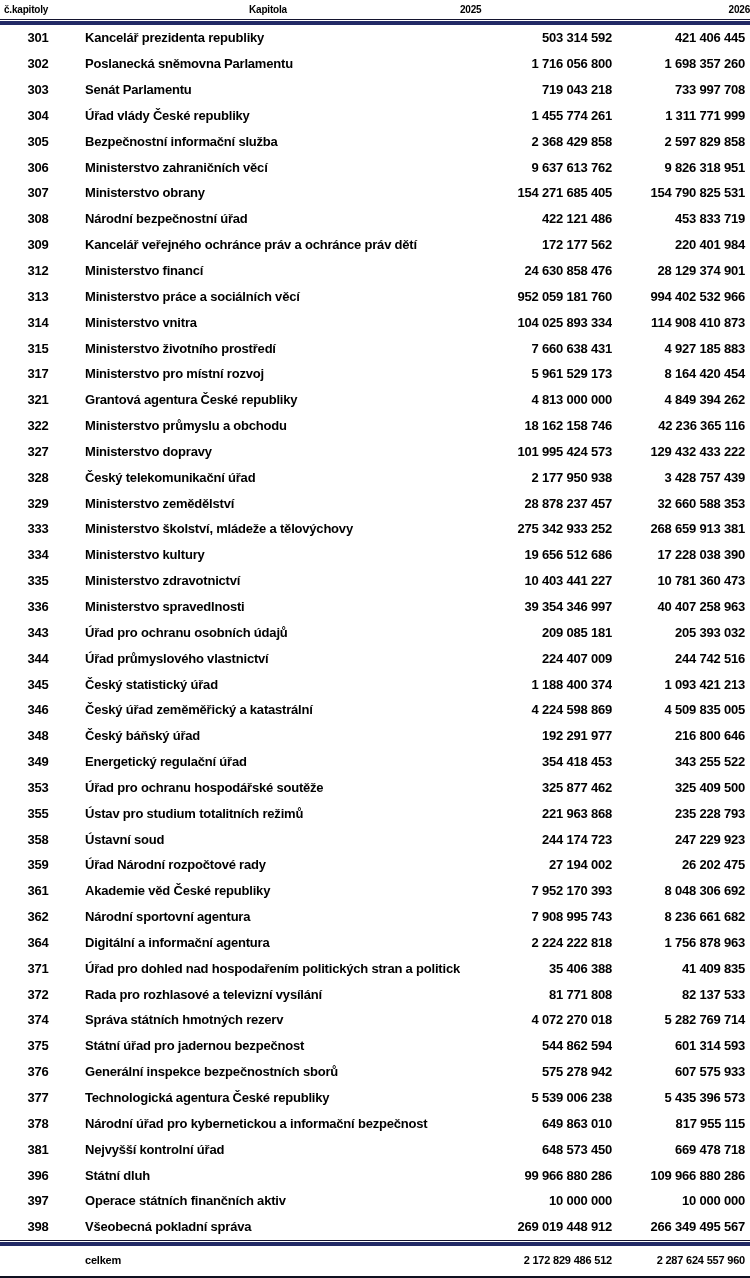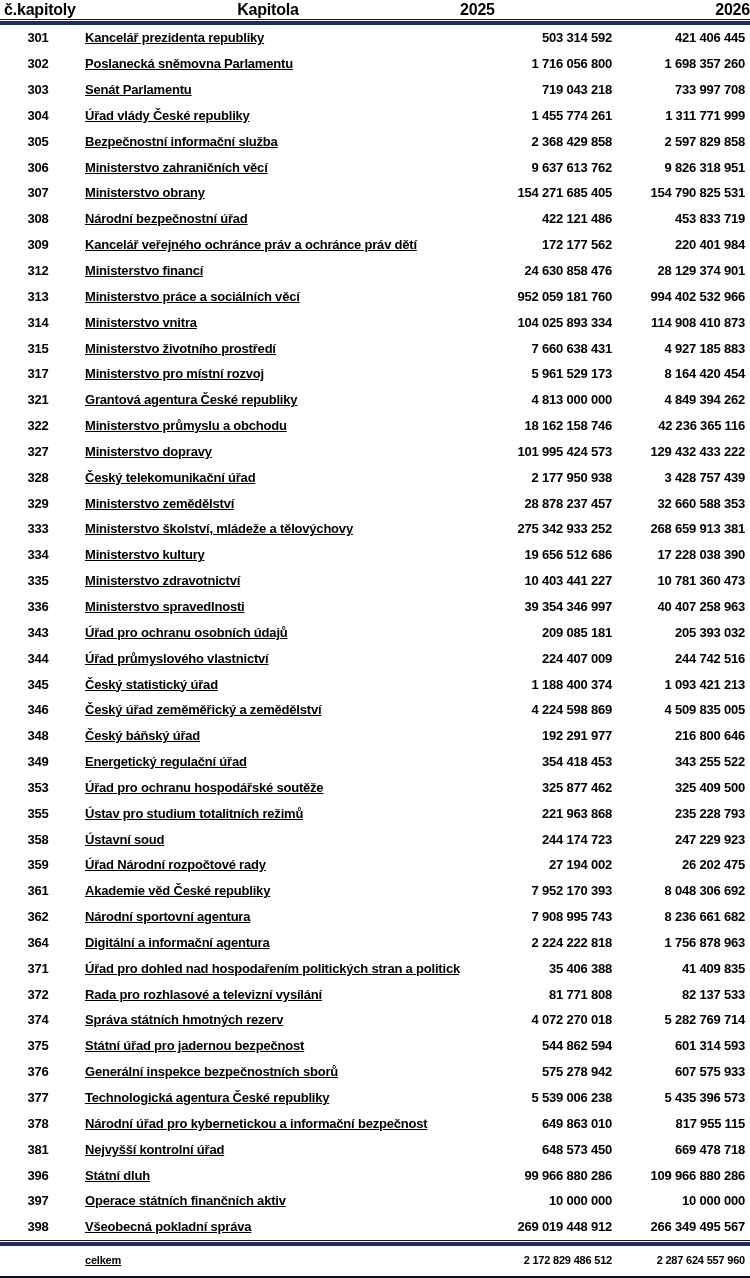--- a/index.html
+++ b/index.html
@@ -23,27 +23,27 @@
     flex-direction: column;
   }
   
   .grid-row {
     display: grid;
     grid-template-columns: 76px 384px 152px 138px;
     align-items: center;
   }
   .cell { overflow: hidden; white-space: nowrap; }
   .c1 { text-align: center; }
-  .c2 { text-align: left;  padding-left: 9px;  box-sizing: border-box; text-decoration: underline; }
+  .c2 { text-align: left;  padding-left: 9px;  box-sizing: border-box; }
   .c3 { text-align: right; box-sizing: border-box; }
   .c4 { text-align: right; padding-right: 5px; box-sizing: border-box; }
 
   .table-header {
     height: 19px;
-    font-size: 16px;
+    font-size: 10px;
     font-weight: 700;
     letter-spacing: -0.2px;
   }
   .table-header .h1 { text-align: left; padding-left: 4px; }
   .table-header .h2 { text-align: center; }
   .table-header .h3 { text-align: left; padding-right: 40px; box-sizing: border-box; }
   .table-header .h4 { text-align: right; box-sizing: border-box; }
 
   .rule-double {
     height: 6px;
@@ -240,21 +240,21 @@
         <div class="cell c4">244 742 516</div>
       </div>
       <div class="grid-row row">
         <div class="cell c1">345</div>
         <div class="cell c2">Český statistický úřad</div>
         <div class="cell c3">1 188 400 374</div>
         <div class="cell c4">1 093 421 213</div>
       </div>
       <div class="grid-row row">
         <div class="cell c1">346</div>
-        <div class="cell c2">Český úřad zeměměřický a zemědělství</div>
+        <div class="cell c2">Český úřad zeměměřický a katastrální</div>
         <div class="cell c3">4 224 598 869</div>
         <div class="cell c4">4 509 835 005</div>
       </div>
       <div class="grid-row row">
         <div class="cell c1">348</div>
         <div class="cell c2">Český báňský úřad</div>
         <div class="cell c3">192 291 977</div>
         <div class="cell c4">216 800 646</div>
       </div>
       <div class="grid-row row">

